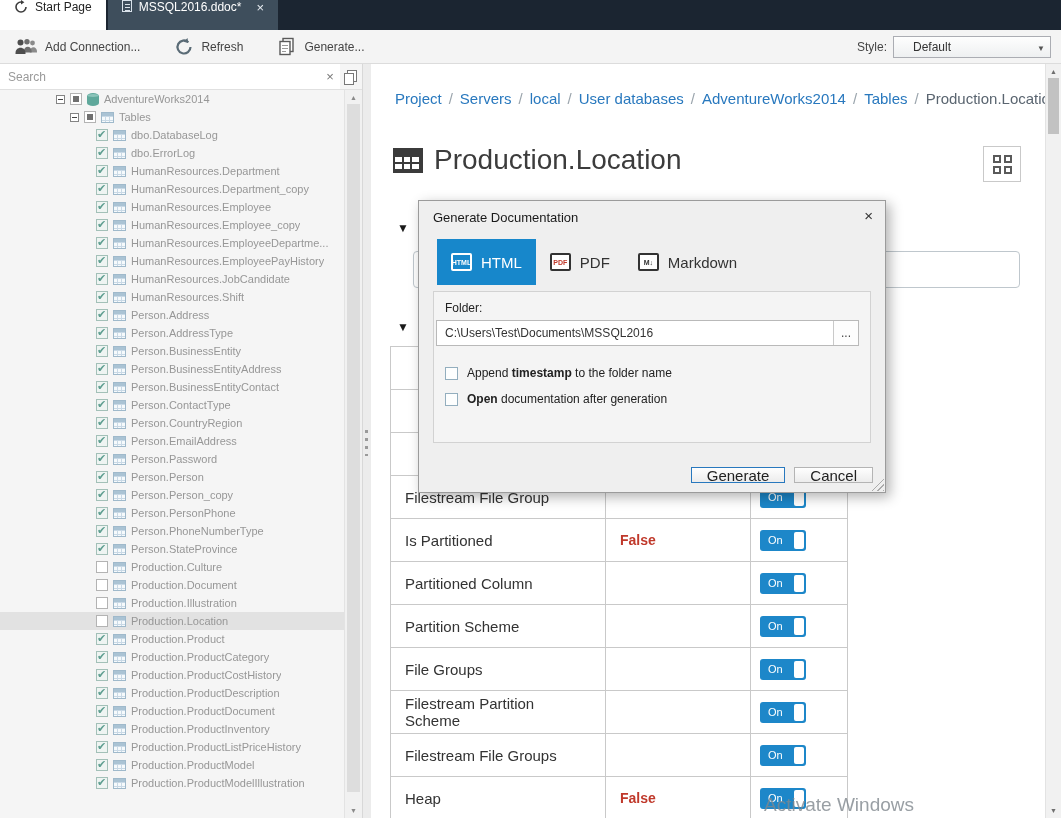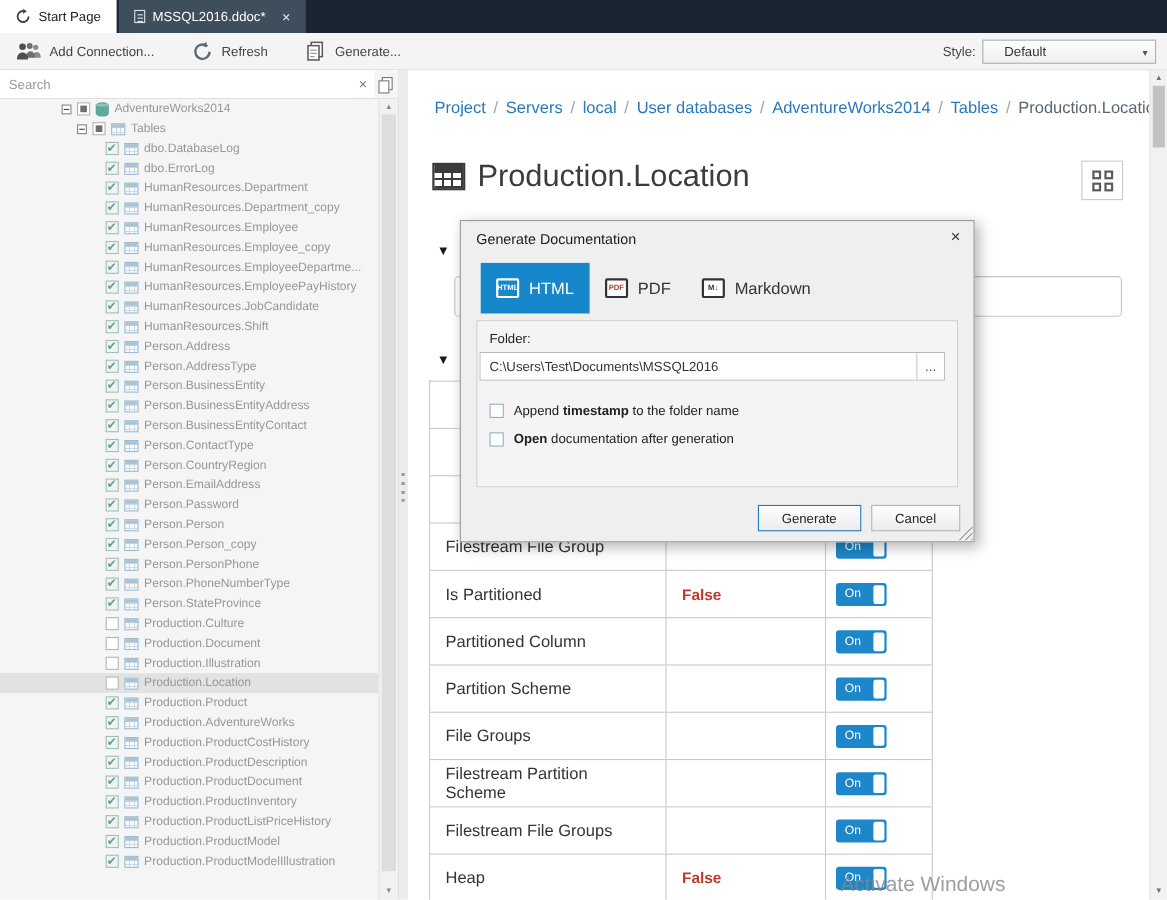--- a/index.html
+++ b/index.html
@@ -1,21 +1,21 @@
 <!DOCTYPE html>
 <html><head>
 <meta charset="utf-8">
 <style>
   *{margin:0;padding:0;box-sizing:border-box}
   html,body{width:1061px;height:818px;overflow:hidden}
   body{position:relative;font-family:"Liberation Sans",sans-serif;background:#fff;font-size:12px;color:#333}
 
   
   .tabbar{position:absolute;left:0;top:0;right:0;height:30px;background:#1b2531;display:flex;align-items:stretch}
-  .tab{display:flex;align-items:center;gap:7px;padding:7px 14px;font-size:12px}
+  .tab{display:flex;gap:7px;padding:0 14px;font-size:12px}
   .tab.start{background:#ffffff;color:#222}
   .tab.active{background:#3e4e5c;color:#fff;margin-left:2px}
   .tab-close{margin-left:8px;font-size:13px;color:#e8edf2;cursor:pointer}
   .minidoc{width:10px;height:12px;border:1px solid #d9e2ea;background:
     linear-gradient(#d9e2ea,#d9e2ea) 2px 3px/5px 1px no-repeat,
     linear-gradient(#d9e2ea,#d9e2ea) 2px 6px/5px 1px no-repeat,
     linear-gradient(#d9e2ea,#d9e2ea) 2px 9px/5px 1px no-repeat}
 
   
   .toolbar{position:absolute;left:0;top:30px;right:0;height:34px;background:#f4f4f4;border-bottom:1px solid #dcdcdc;display:flex;align-items:center;padding-left:8px;gap:22px}
@@ -109,21 +109,21 @@
   .doc-label{font-weight:bold;font-size:7px;line-height:7px}
   .dlg-group{position:absolute;left:14px;right:14px;top:90px;height:152px;background:#f4f4f4;border:1px solid #d2d2d2}
   .folder-label{position:absolute;left:11px;top:9px;font-size:12px;color:#222}
   .folder-wrap{position:absolute;left:2px;right:11px;top:28px;height:26px;background:#fff;border:1px solid #b9b9b9;display:flex;align-items:stretch}
   .folder-input{flex:1;border:none;outline:none;padding:0 8px;font-size:12px;color:#333;font-family:"Liberation Sans",sans-serif}
   .browse-btn{width:25px;border-left:1px solid #c9c9c9;display:grid;place-items:center;font-size:12px;color:#444;cursor:pointer;background:#fdfdfd}
   .dlg-checks{position:absolute;left:11px;top:74px;display:flex;flex-direction:column;gap:12px}
   .dlg-check{display:flex;align-items:center;gap:9px;font-size:12px;color:#222;cursor:pointer}
   .dcb{width:13px;height:13px;border:1px solid #93aebe;background:#fdfefe;flex:none}
   .dlg-buttons{position:absolute;right:12px;bottom:9px;display:flex;gap:9px}
-  .btn{height:24px;padding:0 21px;font-size:12px;color:#222;background:linear-gradient(#fefefe,#ececec);border:1px solid #b4b4b4;display:flex;align-items:center;cursor:pointer}
+  .btn{height:16px;padding:0 15px;font-size:15px;color:#222;background:linear-gradient(#fefefe,#ececec);border:1px solid #b4b4b4;display:flex;align-items:center;cursor:pointer}
   .btn.primary{border-color:#2878be}
   .grip{position:absolute;right:1px;bottom:1px;width:13px;height:13px;background:
     linear-gradient(135deg,transparent 0 50%,#ababab 50% 57%,transparent 57% 72%,#ababab 72% 79%,transparent 79% 93%,#ababab 93% 100%)}
 </style>
 </head>
 <body>
 
 <div class="tabbar">
   <div class="tab start">
     <svg width="14" height="14" viewBox="0 0 14 14">
@@ -336,21 +336,21 @@
           <span class="tlabel">Production.Location</span>
         </div>
         <div class="trow titem">
           <span class="cb checked"></span>
           <span class="tb-icon"></span>
           <span class="tlabel">Production.Product</span>
         </div>
         <div class="trow titem">
           <span class="cb checked"></span>
           <span class="tb-icon"></span>
-          <span class="tlabel">Production.AdventureWorks</span>
+          <span class="tlabel">Production.ProductCategory</span>
         </div>
         <div class="trow titem">
           <span class="cb checked"></span>
           <span class="tb-icon"></span>
           <span class="tlabel">Production.ProductCostHistory</span>
         </div>
         <div class="trow titem">
           <span class="cb checked"></span>
           <span class="tb-icon"></span>
           <span class="tlabel">Production.ProductDescription</span>

